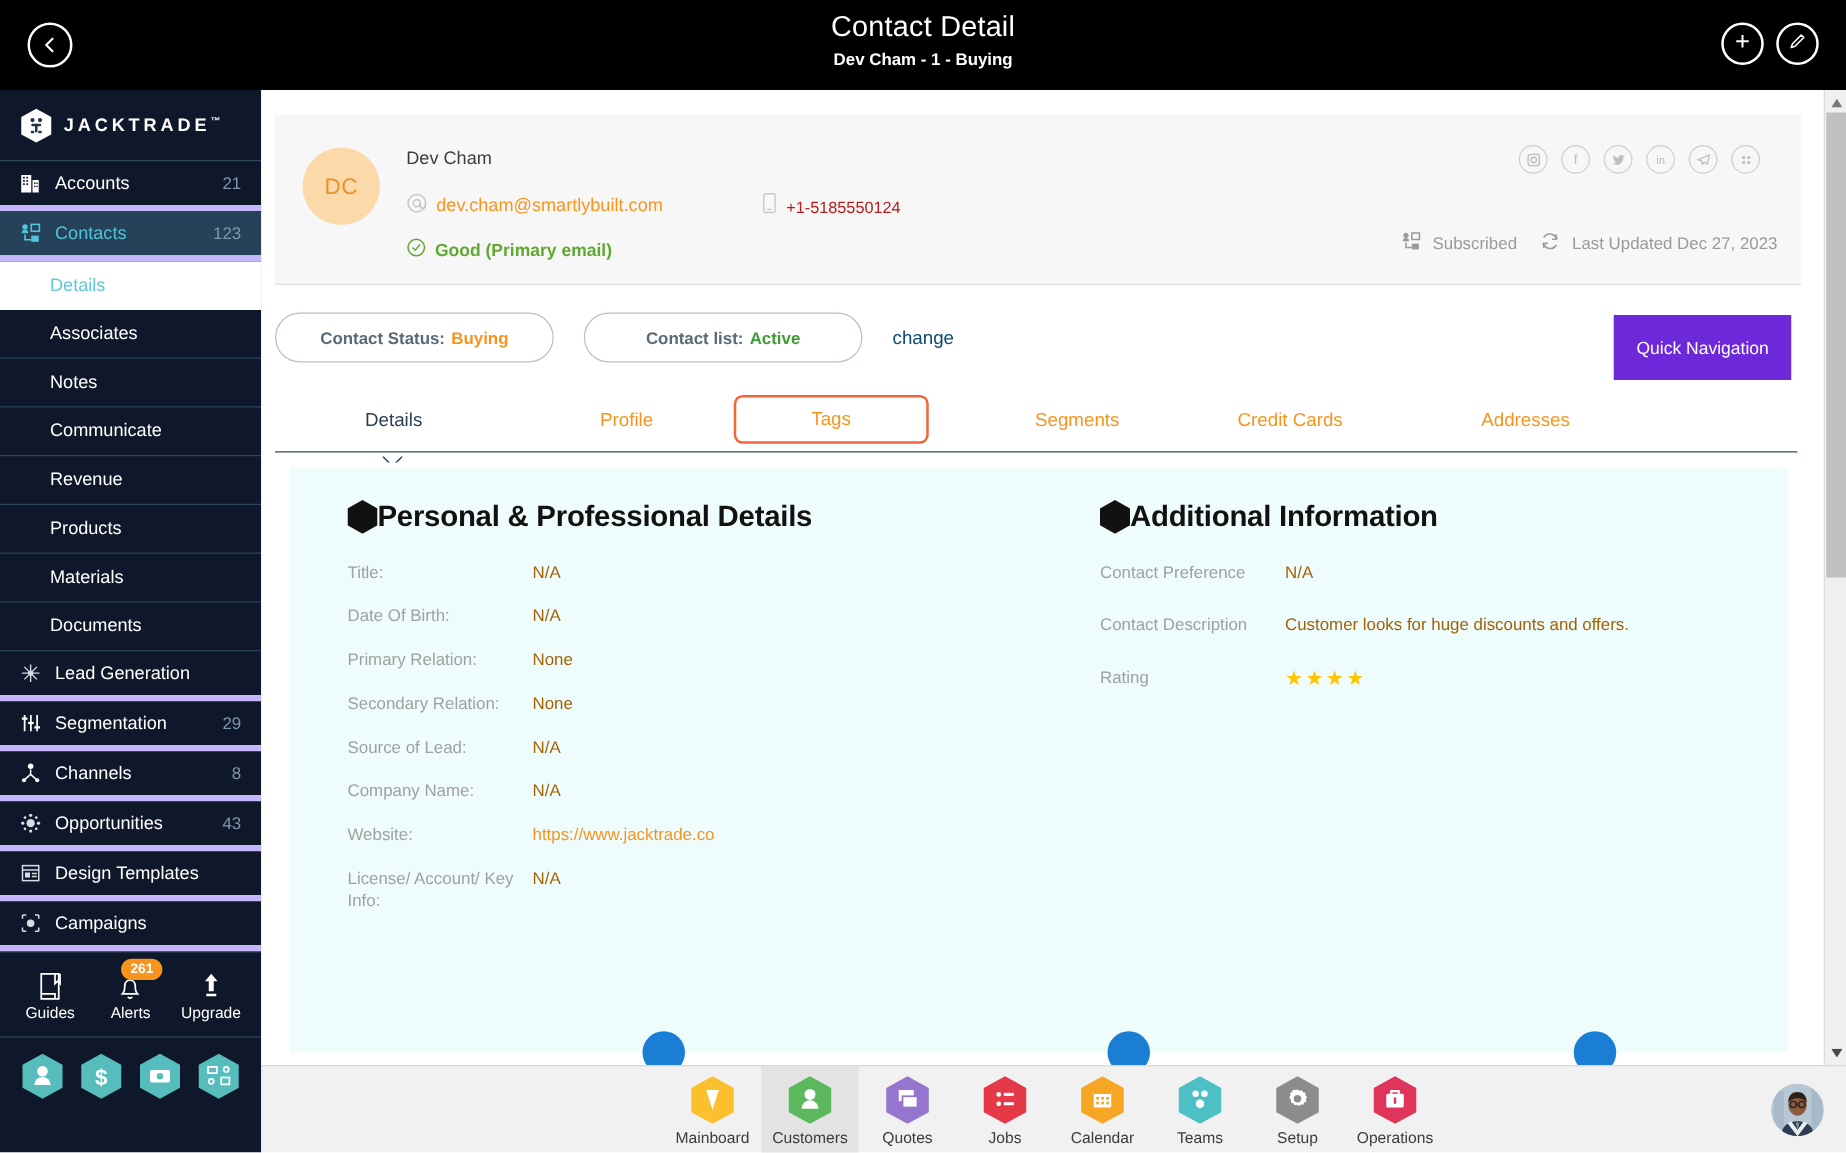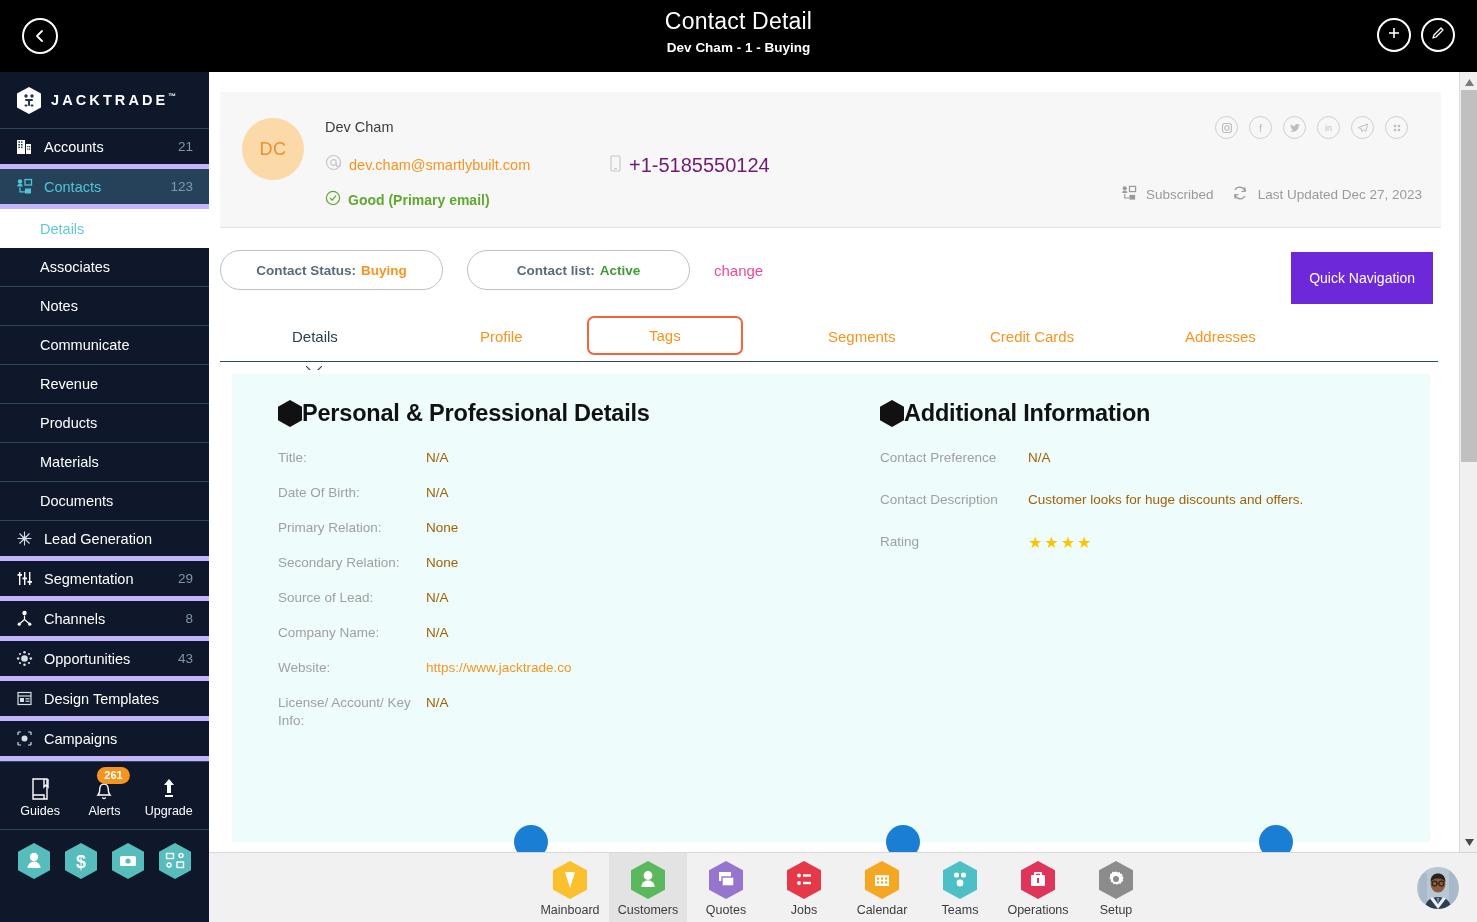--- a/index.html
+++ b/index.html
@@ -94,41 +94,41 @@
   .avatar-circ {
     position: absolute; left: 22px; top: 26px; width: 62px; height: 62px;
     border-radius: 50%; background: #fcd9a8; color: #e8922f;
     display: flex; align-items: center; justify-content: center;
     font-size: 18px; letter-spacing: .5px;
   }
   .cc-name { position: absolute; left: 105px; top: 27px; font-size: 14.5px; color: #3d3d3d; }
   .cc-email-row { position: absolute; left: 105px; top: 62px; display: flex; align-items: center; }
   .cc-email { color: #f7941e; font-size: 14.5px; }
   .cc-phone-row { position: absolute; left: 390px; top: 62px; display: flex; align-items: center; gap: 8px; }
-  .cc-phone { color: #701a75; font-size: 20px; }
+  .cc-phone { color: #b91c1c; font-size: 13px; }
   .cc-good { position: absolute; left: 105px; top: 98px; display: flex; align-items: center; gap: 7px;
     color: #60a830; font-size: 14px; font-weight: 700; }
   .socials { position: absolute; right: 44px; top: 24px; display: flex; gap: 11px; }
   .soc {
     width: 23px; height: 23px; border-radius: 50%; border: 1px solid #cfcfcf;
     display: flex; align-items: center; justify-content: center; color: #bdbdbd;
     font-size: 11px; cursor: pointer;
   }
   .meta-row { position: absolute; right: 30px; top: 92px; display: flex; align-items: center; gap: 9px;
     color: #9a9a9a; font-size: 13.5px; }
 
   .pill-row { position: absolute; left: 11px; top: 178px; display: flex; align-items: center; gap: 24px; }
   .pill {
     height: 40px; min-width: 223px; border: 1px solid #b8c2cb; border-radius: 21px;
     display: flex; align-items: center; justify-content: center; gap: 5px;
     font-size: 13.5px; font-weight: 700; color: #5a6b77; cursor: pointer; background: #fff;
   }
   .pill .pv-buying { color: #f7941e; }
   .pill .pv-active { color: #3f9c35; }
-  .change-link { color: #ec4899; font-size: 15px; cursor: pointer; }
+  .change-link { color: #0c4a6e; font-size: 15px; cursor: pointer; }
   .qnav-btn {
     position: absolute; right: 8px; top: 180px; background: #6d28d9; color: #fff;
     font-size: 14px; padding: 18px 18px; border: none; cursor: pointer; white-space: nowrap;
   }
 
   .tabs {
     position: absolute; left: 11px; top: 244px; width: 1218px; height: 46px;
     border-bottom: 1px solid #31485c;
   }
   .tab {
@@ -737,38 +737,38 @@
               <circle cx="21.5" cy="15" r="2.6" fill="#fff"></circle>
               <circle cx="18" cy="23" r="3.4" fill="#fff"></circle>
           </svg>
         </span>
         <span class="t-lb">Teams</span>
       </div>
 
       <div class="task">
         <span class="t-ic">
           <svg width="36" height="40" viewBox="0 0 36 40">
+            <polygon points="18,1 35,10.3 35,29.7 18,39 1,29.7 1,10.3" fill="#8c8c8c"></polygon>
+            <path d="M18 11.5l1.6 1.1 1.9-.5 1 1.7 1.9.4-.1 2 1.4 1.3-1 1.7.5 1.9-1.8.8-.7 1.8-2-.2-1.5 1.3-1.6-1.1-1.9.5-1-1.7-1.9-.4.1-2L11.4 18l1-1.7-.5-1.9 1.8-.8.7-1.8 2 .2z" fill="#fff"></path>
+            <circle cx="18" cy="19" r="3" fill="#8c8c8c"></circle>
+          </svg>
+        </span>
+        <span class="t-lb">Setup</span>
+      </div>
+
+      <div class="task">
+        <span class="t-ic">
+          <svg width="36" height="40" viewBox="0 0 36 40">
             <polygon points="18,1 35,10.3 35,29.7 18,39 1,29.7 1,10.3" fill="#e0355a"></polygon>
             <rect x="11" y="15" width="14" height="11" rx="1.2" fill="#fff"></rect>
             <path d="M15 15v-2.2h6V15" fill="none" stroke="#fff" stroke-width="1.8"></path>
             <rect x="17" y="18" width="2" height="5" fill="#e0355a"></rect>
           </svg>
         </span>
         <span class="t-lb">Operations</span>
-      </div>
-
-      <div class="task">
-        <span class="t-ic">
-          <svg width="36" height="40" viewBox="0 0 36 40">
-            <polygon points="18,1 35,10.3 35,29.7 18,39 1,29.7 1,10.3" fill="#8c8c8c"></polygon>
-            <path d="M18 11.5l1.6 1.1 1.9-.5 1 1.7 1.9.4-.1 2 1.4 1.3-1 1.7.5 1.9-1.8.8-.7 1.8-2-.2-1.5 1.3-1.6-1.1-1.9.5-1-1.7-1.9-.4.1-2L11.4 18l1-1.7-.5-1.9 1.8-.8.7-1.8 2 .2z" fill="#fff"></path>
-            <circle cx="18" cy="19" r="3" fill="#8c8c8c"></circle>
-          </svg>
-        </span>
-        <span class="t-lb">Setup</span>
       </div>
     </div>
 
     <div class="user-pic">
       <svg width="42" height="42" viewBox="0 0 42 42">
         <defs>
             <clipPath id="cc">
               <circle cx="21" cy="21" r="21"></circle>
             </clipPath>
           </defs>

